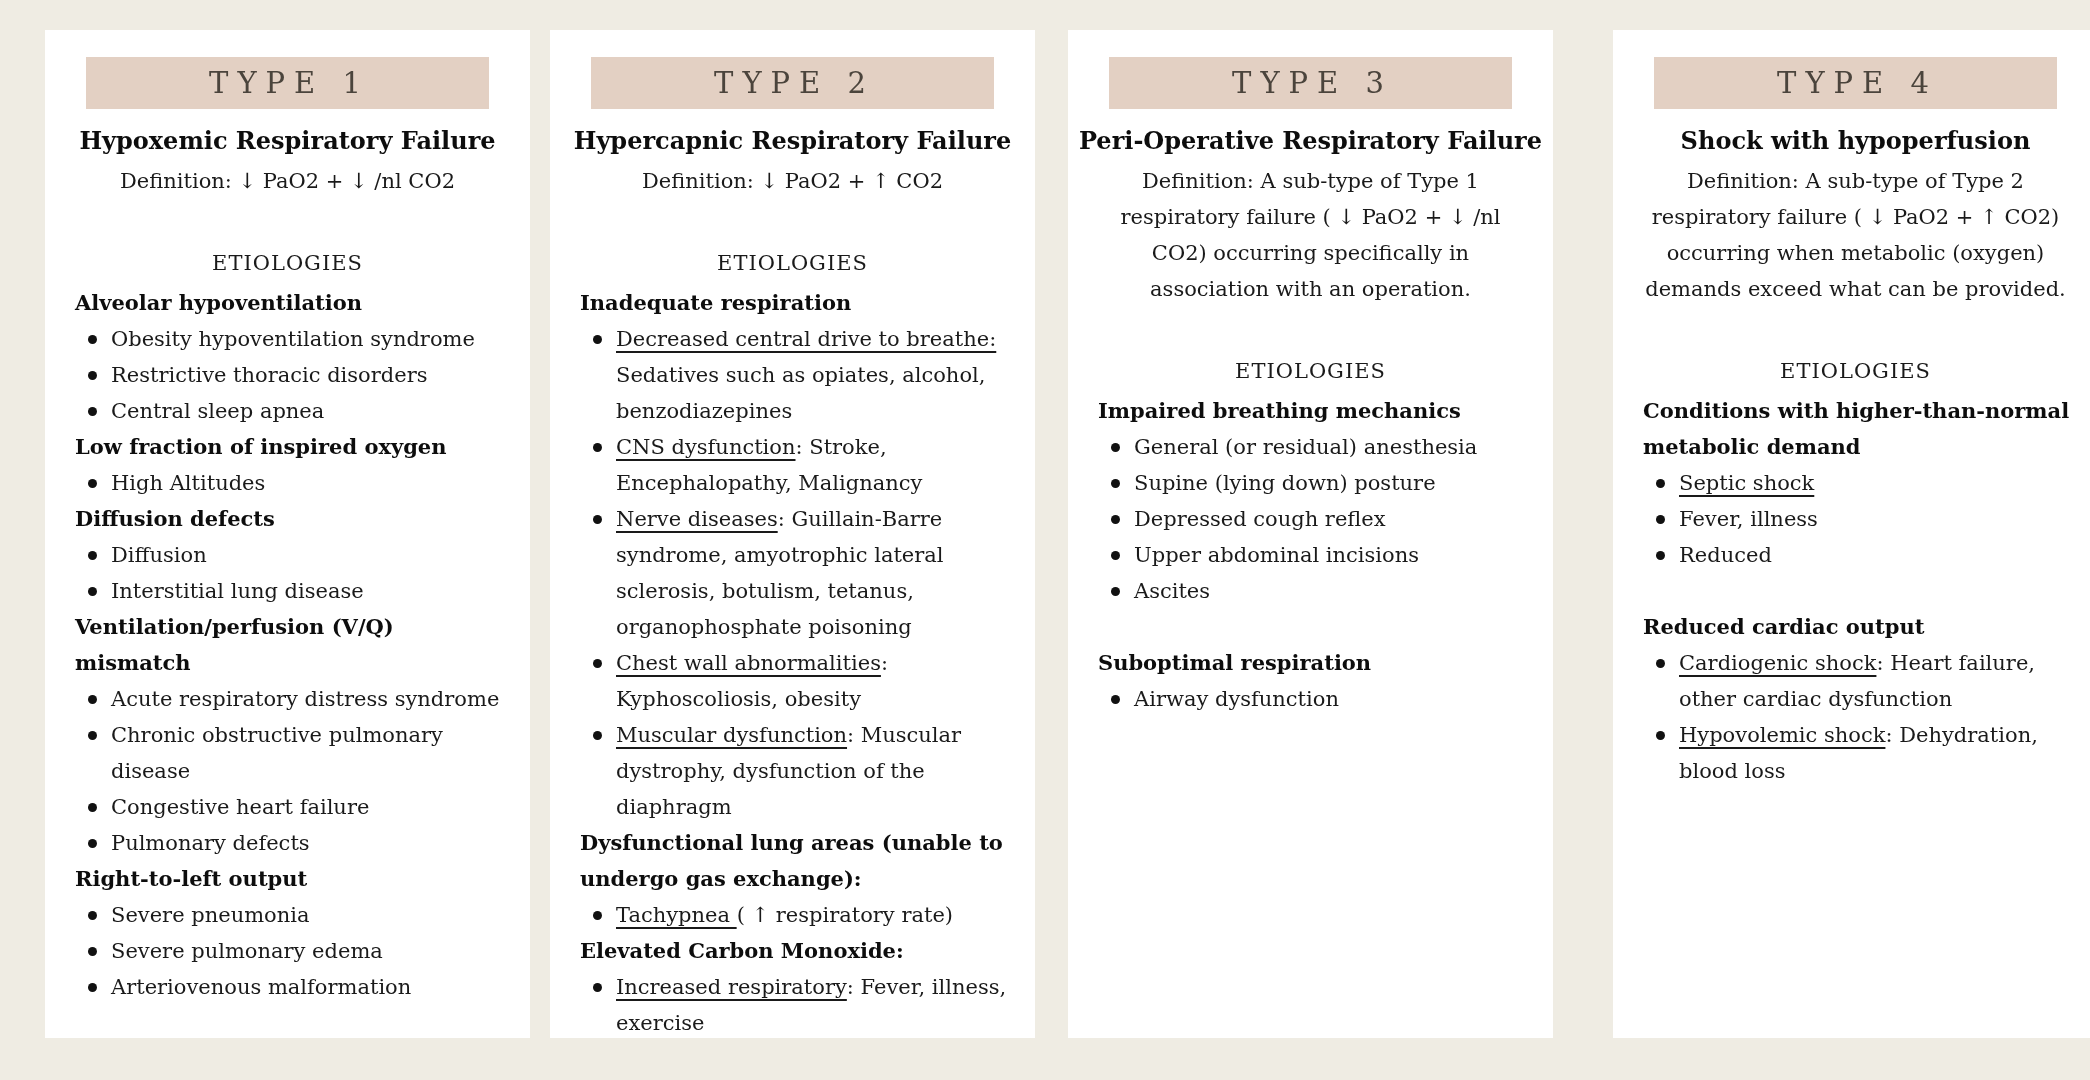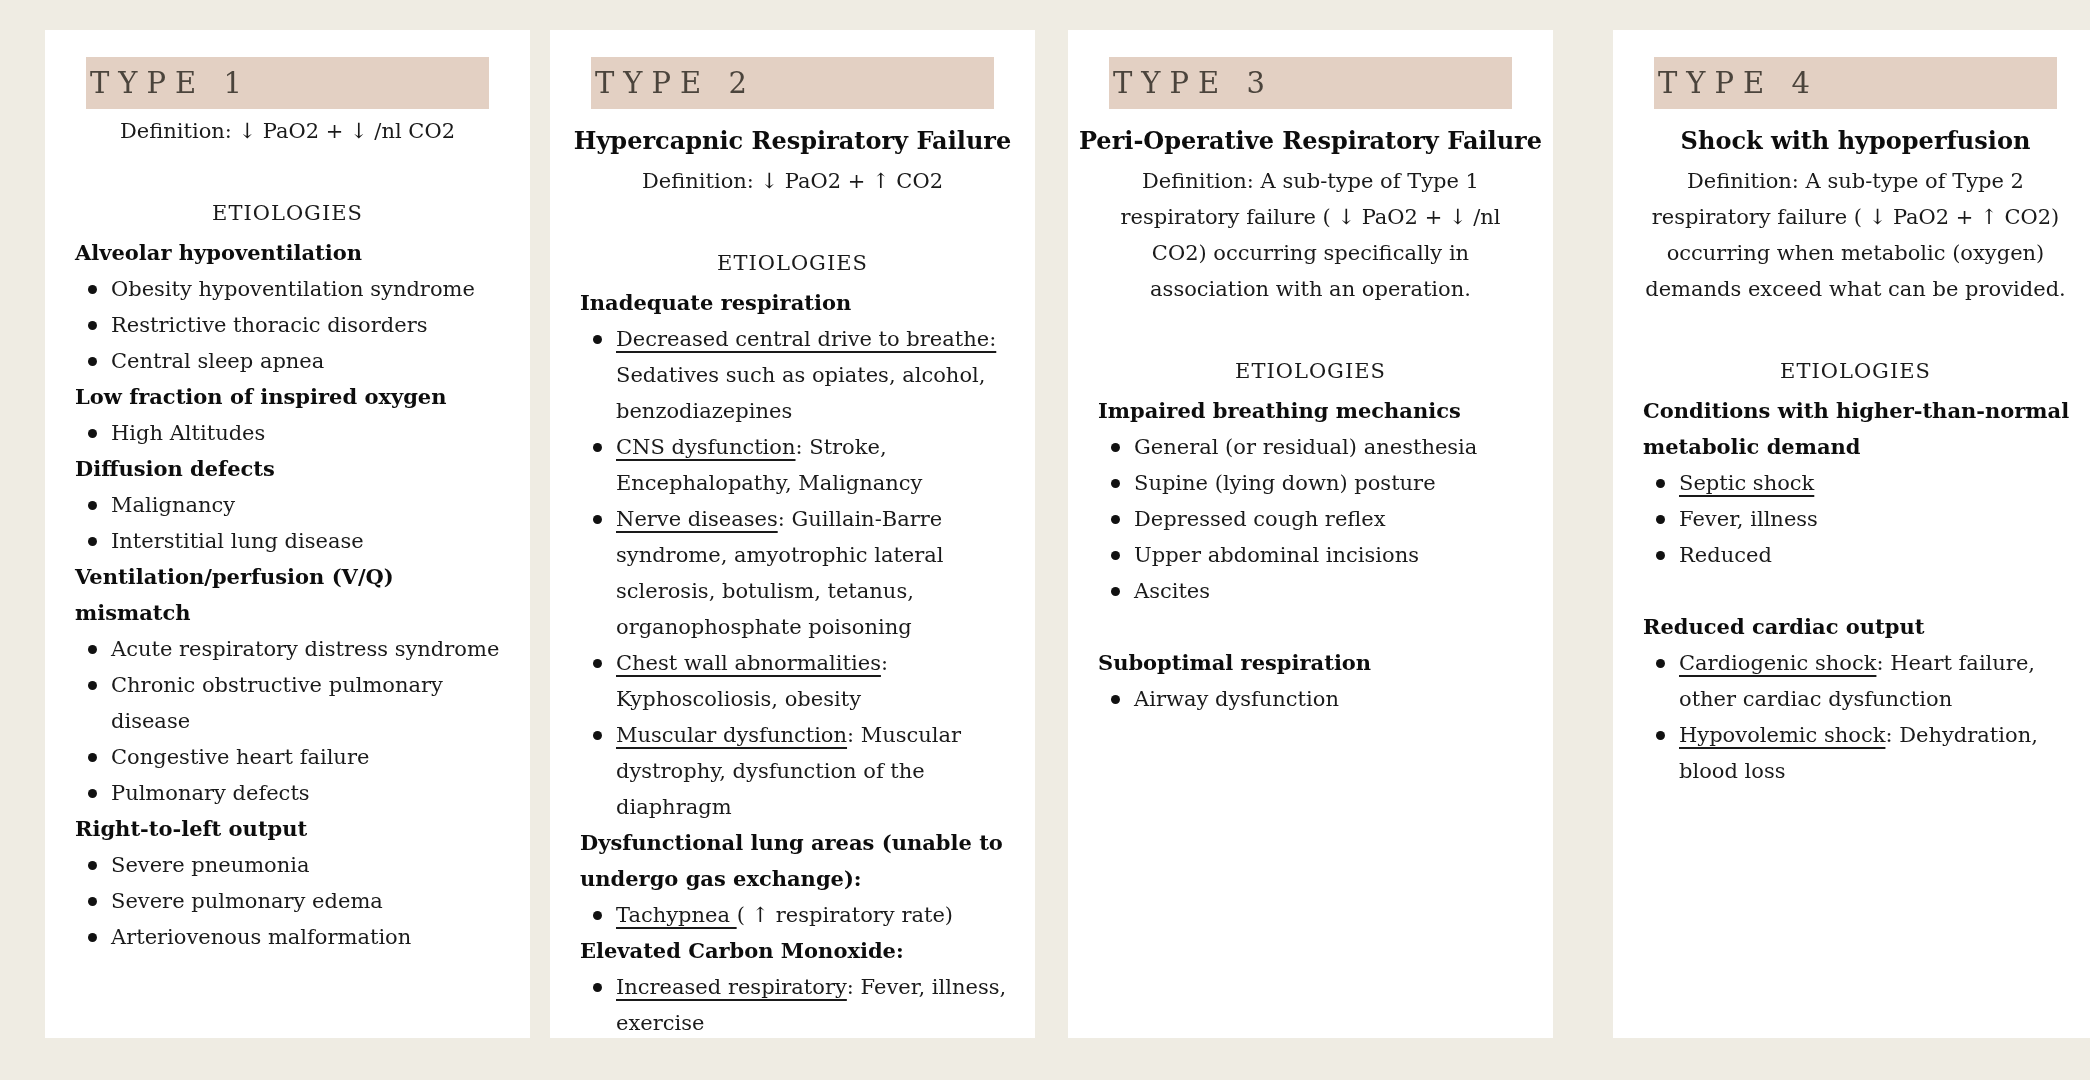--- a/index.html
+++ b/index.html
@@ -24,21 +24,21 @@
     position:absolute;top:30px;width:485px;height:1008px;
     background:var(--card-bg);
   }
   .card-1{left:45px;}
   .card-2{left:550px;}
   .card-3{left:1068px;}
   .card-4{left:1613px;}
   .band{
     height:52px;margin:27px 41px 0;
     background:var(--band-bg);color:var(--band-text);
-    display:flex;align-items:center;
+    display:flex;align-items:center;justify-content:center;
     font-size:29px;font-weight:400;
     letter-spacing:9px;padding-left:4px;
   }
   .title{
     margin:14px 8px 0;text-align:center;
     font-size:24px;font-weight:bold;line-height:36px;color:var(--heading);
   }
   .definition{
     margin:4px 22px 0;text-align:center;
     font-size:21px;line-height:36px;
@@ -67,41 +67,42 @@
 </style>
 </head>
 <body>
 
 <div class="page">
 
   <section class="card card-1">
     <header class="band">
       <span>TYPE 1</span>
     </header>
+    <h2 class="title">Hypoxemic Respiratory Failure</h2>
     <p class="definition">Definition: ↓ PaO2 + ↓ /nl CO2</p>
     <div class="etiologies">ETIOLOGIES</div>
     <div class="content">
         <div class="section">
           <div class="section-heading">Alveolar hypoventilation</div>
           <ul class="bullets">
             <li>Obesity hypoventilation syndrome</li>
             <li>Restrictive thoracic disorders</li>
             <li>Central sleep apnea</li>
           </ul>
         </div>
         <div class="section">
           <div class="section-heading">Low fraction of inspired oxygen</div>
           <ul class="bullets">
             <li>High Altitudes</li>
           </ul>
         </div>
         <div class="section">
           <div class="section-heading">Diffusion defects</div>
           <ul class="bullets">
-            <li>Malignancy</li>
+            <li>Diffusion</li>
             <li>Interstitial lung disease</li>
           </ul>
         </div>
         <div class="section">
           <div class="section-heading">Ventilation/perfusion (V/Q) mismatch</div>
           <ul class="bullets">
             <li>Acute respiratory distress syndrome</li>
             <li>Chronic obstructive pulmonary disease</li>
             <li>Congestive heart failure</li>
             <li>Pulmonary defects</li>

